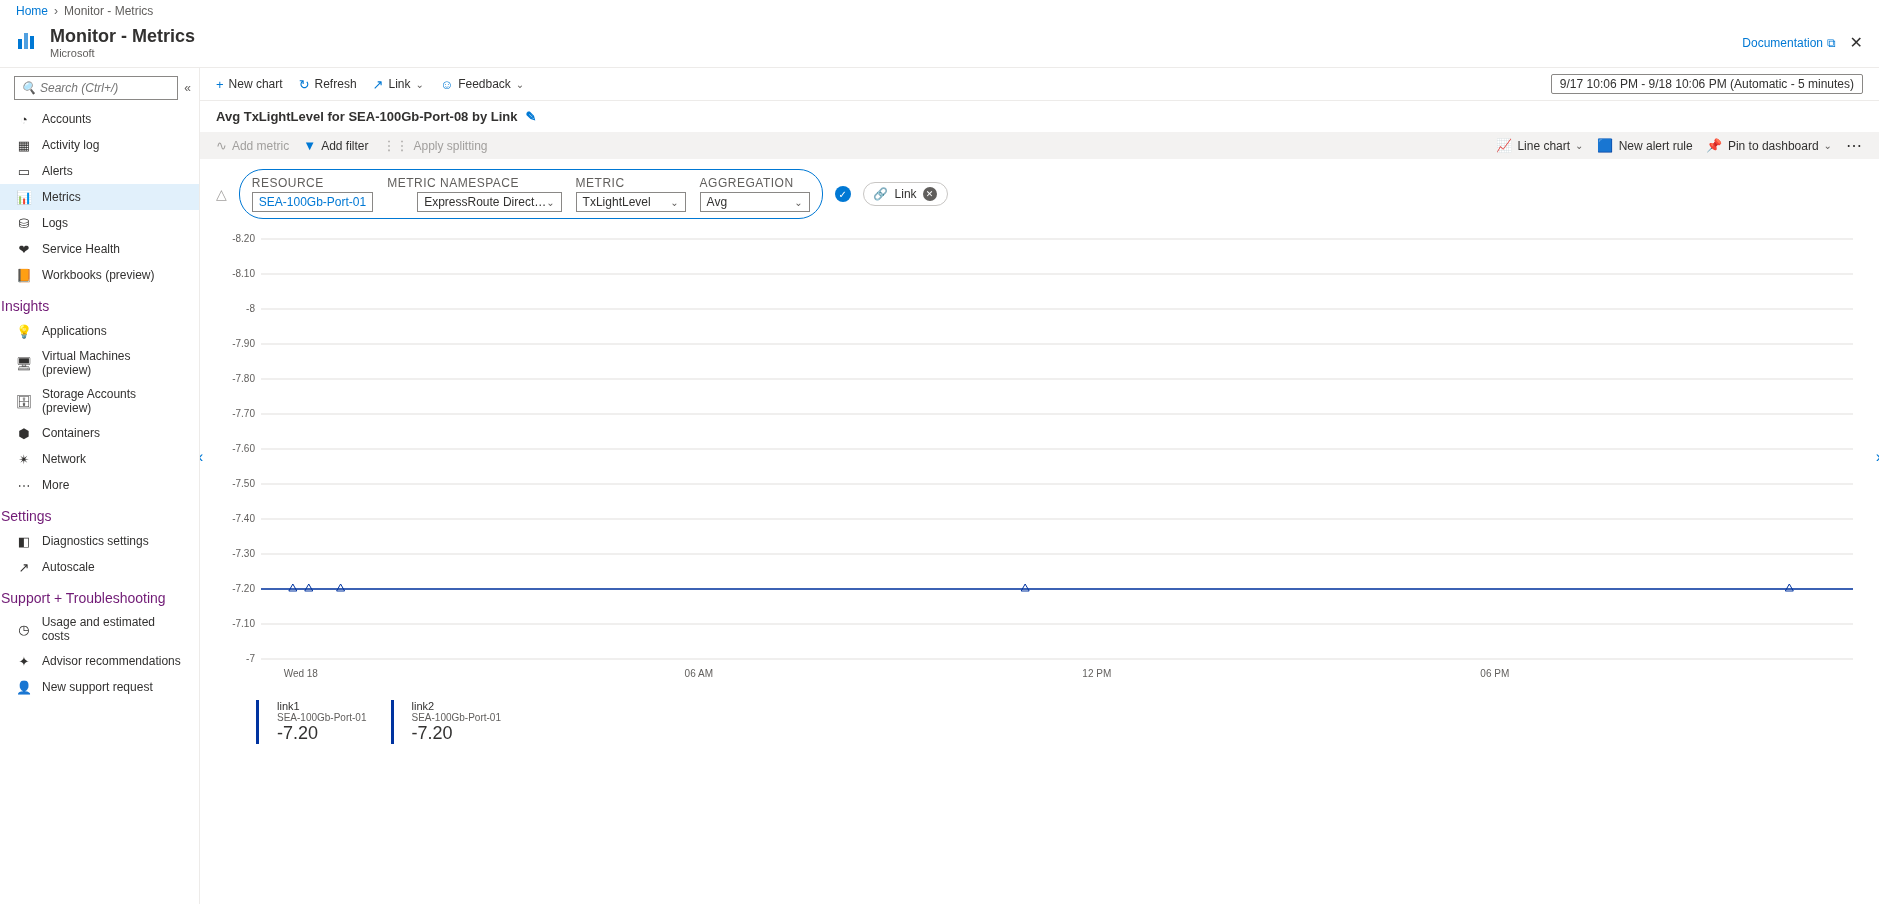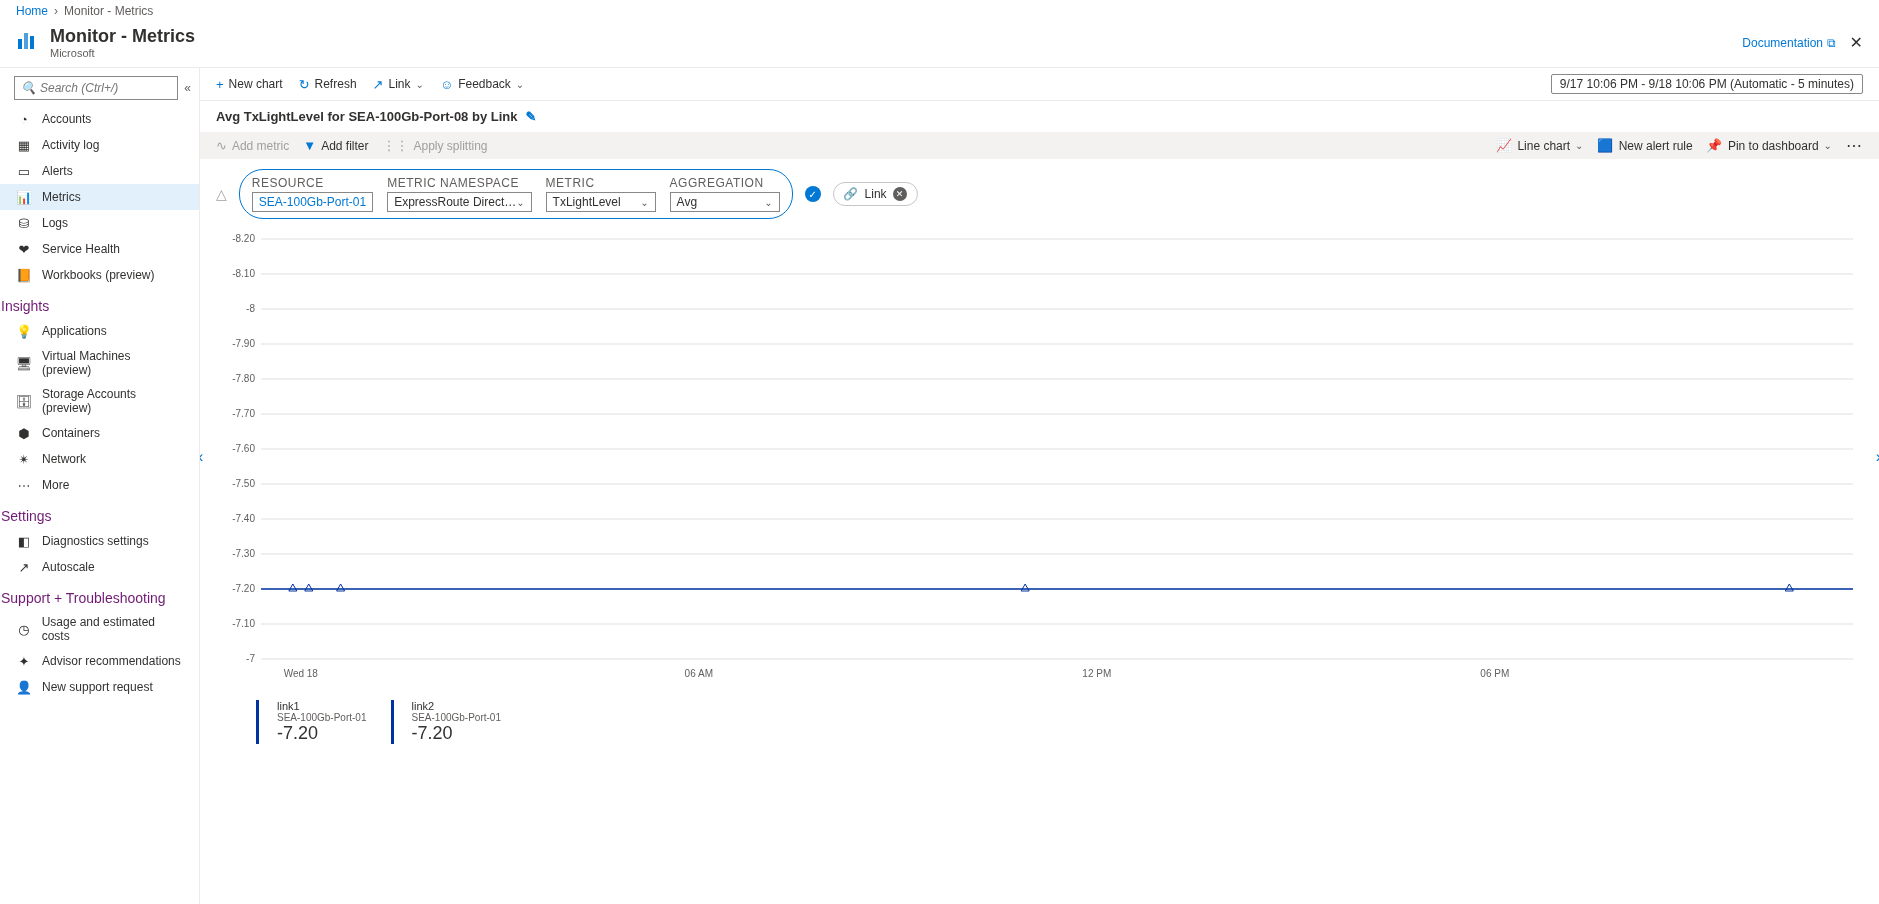--- a/index.html
+++ b/index.html
@@ -278,21 +278,21 @@
       <span style="color:#a19f9d;font-size:14px;">△</span>
       <div class="metric-box">
         <div class="metric-field">
           <span class="metric-label">RESOURCE</span>
           <div class="metric-select link" style="min-width:120px;">
               <span>SEA-100Gb-Port-01</span>
             </div>
         </div>
         <div class="metric-field">
           <span class="metric-label">METRIC NAMESPACE</span>
-          <div class="metric-select" style="min-width:110px;">
+          <div class="metric-select" style="min-width:110px;margin-left:30px;">
               <span>ExpressRoute Direct…</span>
               <span class="chev">⌄</span>
             </div>
         </div>
         <div class="metric-field">
           <span class="metric-label">METRIC</span>
           <div class="metric-select" style="min-width:110px;">
               <span>TxLightLevel</span>
               <span class="chev">⌄</span>
             </div>

